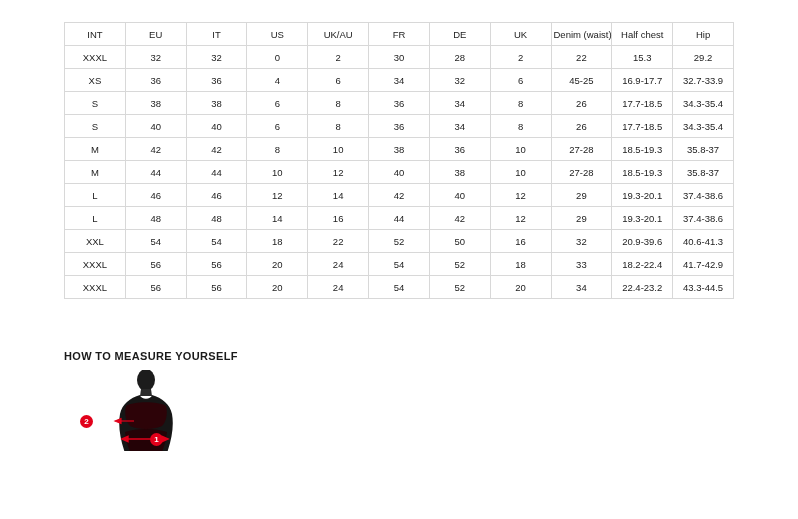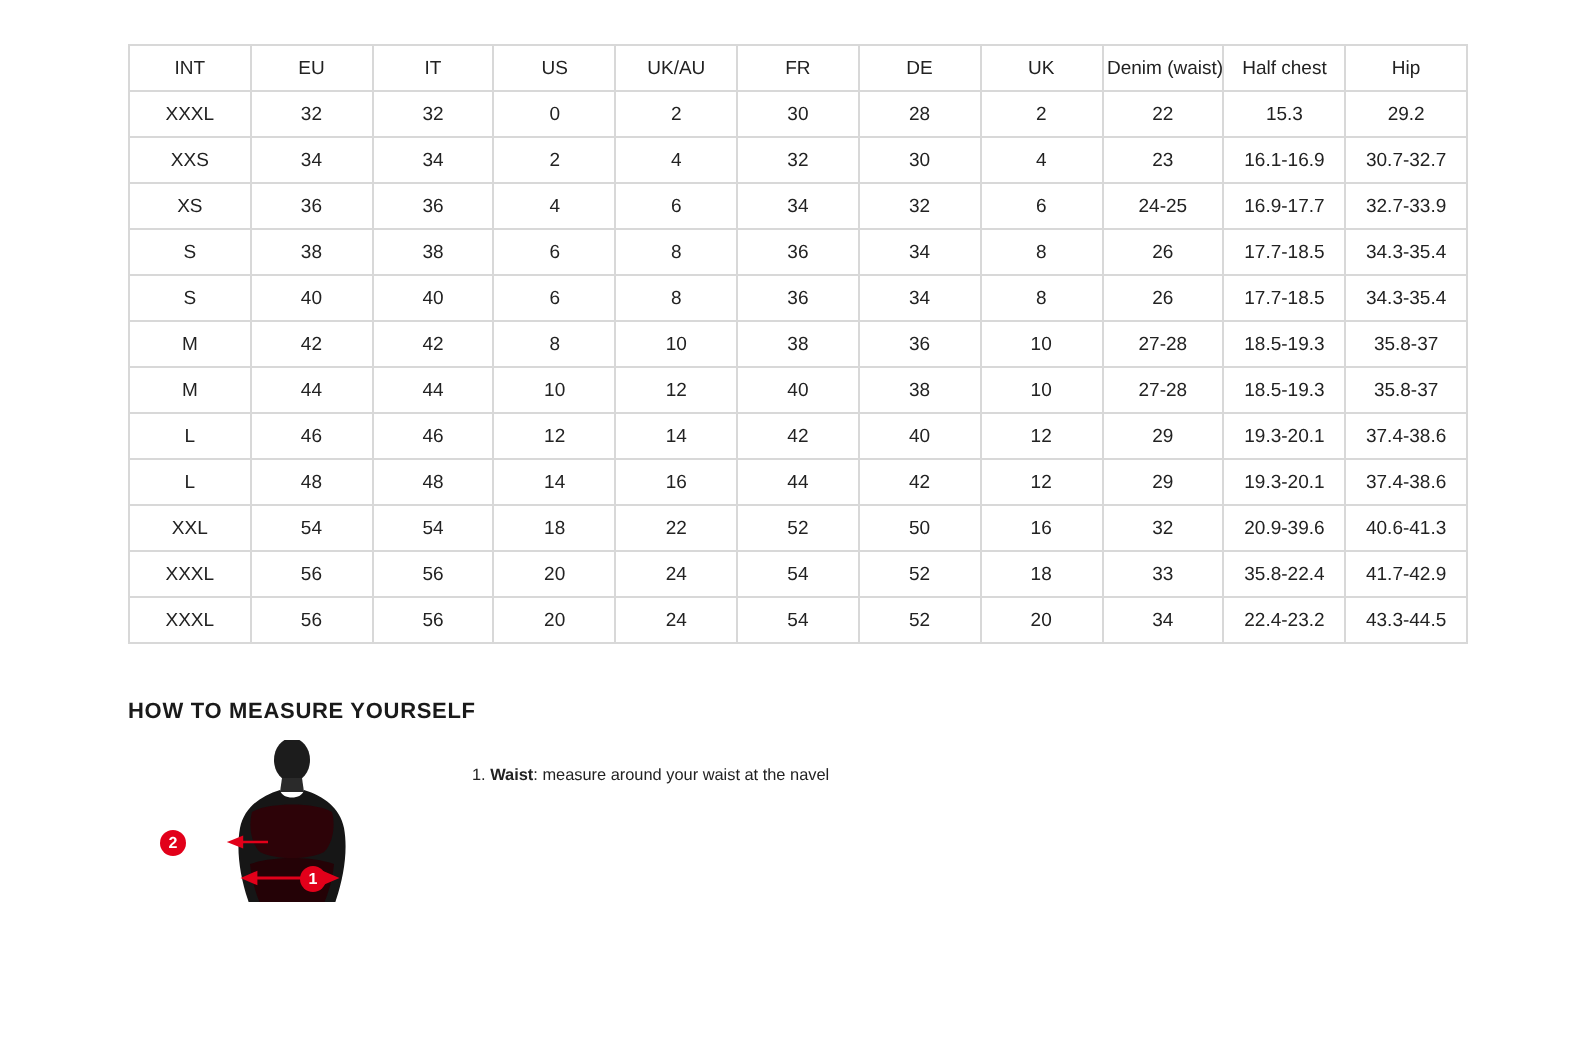--- a/index.html
+++ b/index.html
@@ -136,42 +136,29 @@
           <td>0</td>
           <td>2</td>
           <td>30</td>
           <td>28</td>
           <td>2</td>
           <td>22</td>
           <td>15.3</td>
           <td>29.2</td>
         </tr>
         <tr>
-          <td>XXS</td>
-          <td>34</td>
-          <td>34</td>
-          <td>2</td>
-          <td>4</td>
-          <td>32</td>
-          <td>30</td>
-          <td>4</td>
-          <td>23</td>
-          <td>16.1-16.9</td>
-          <td>30.7-32.7</td>
-        </tr>
-        <tr>
           <td>XS</td>
           <td>36</td>
           <td>36</td>
           <td>4</td>
           <td>6</td>
           <td>34</td>
           <td>32</td>
           <td>6</td>
-          <td>24-25</td>
+          <td>45-25</td>
           <td>16.9-17.7</td>
           <td>32.7-33.9</td>
         </tr>
         <tr>
           <td>S</td>
           <td>38</td>
           <td>38</td>
           <td>6</td>
           <td>8</td>
           <td>36</td>
@@ -262,21 +249,21 @@
         <tr>
           <td>XXXL</td>
           <td>56</td>
           <td>56</td>
           <td>20</td>
           <td>24</td>
           <td>54</td>
           <td>52</td>
           <td>18</td>
           <td>33</td>
-          <td>35.8-22.4</td>
+          <td>18.2-22.4</td>
           <td>41.7-42.9</td>
         </tr>
         <tr>
           <td>XXXL</td>
           <td>56</td>
           <td>56</td>
           <td>20</td>
           <td>24</td>
           <td>54</td>
           <td>52</td>
@@ -337,22 +324,18 @@
             <polygon points="88,98 82,95.4 82,100.6"></polygon>
           </g>
         </svg>
 
         <div class="dot dot1">1</div>
         <div class="dot dot2">2</div>
         <div class="dot dot3">3</div>
       </div>
 
       <div class="notes">
-        <div class="note">
-          <span>1.</span>
-          <b>Waist</b><span>: measure around your waist at the navel</span>
-        </div>
       </div>
 
     </div>
   </div>
 
 </div>
 
 </body></html>

